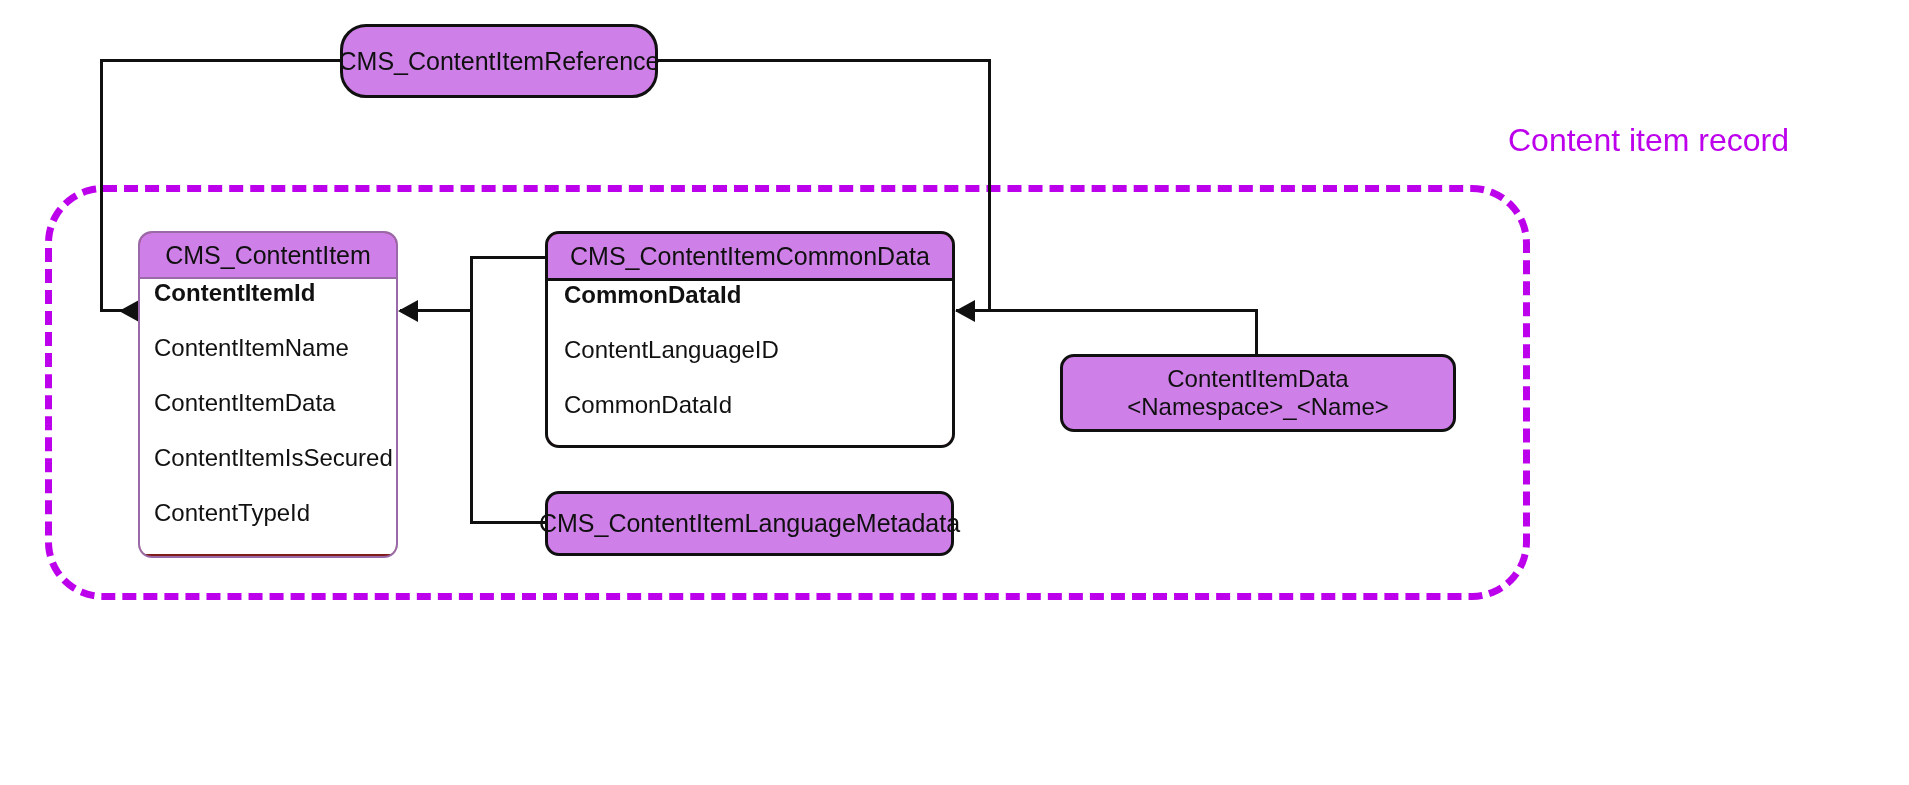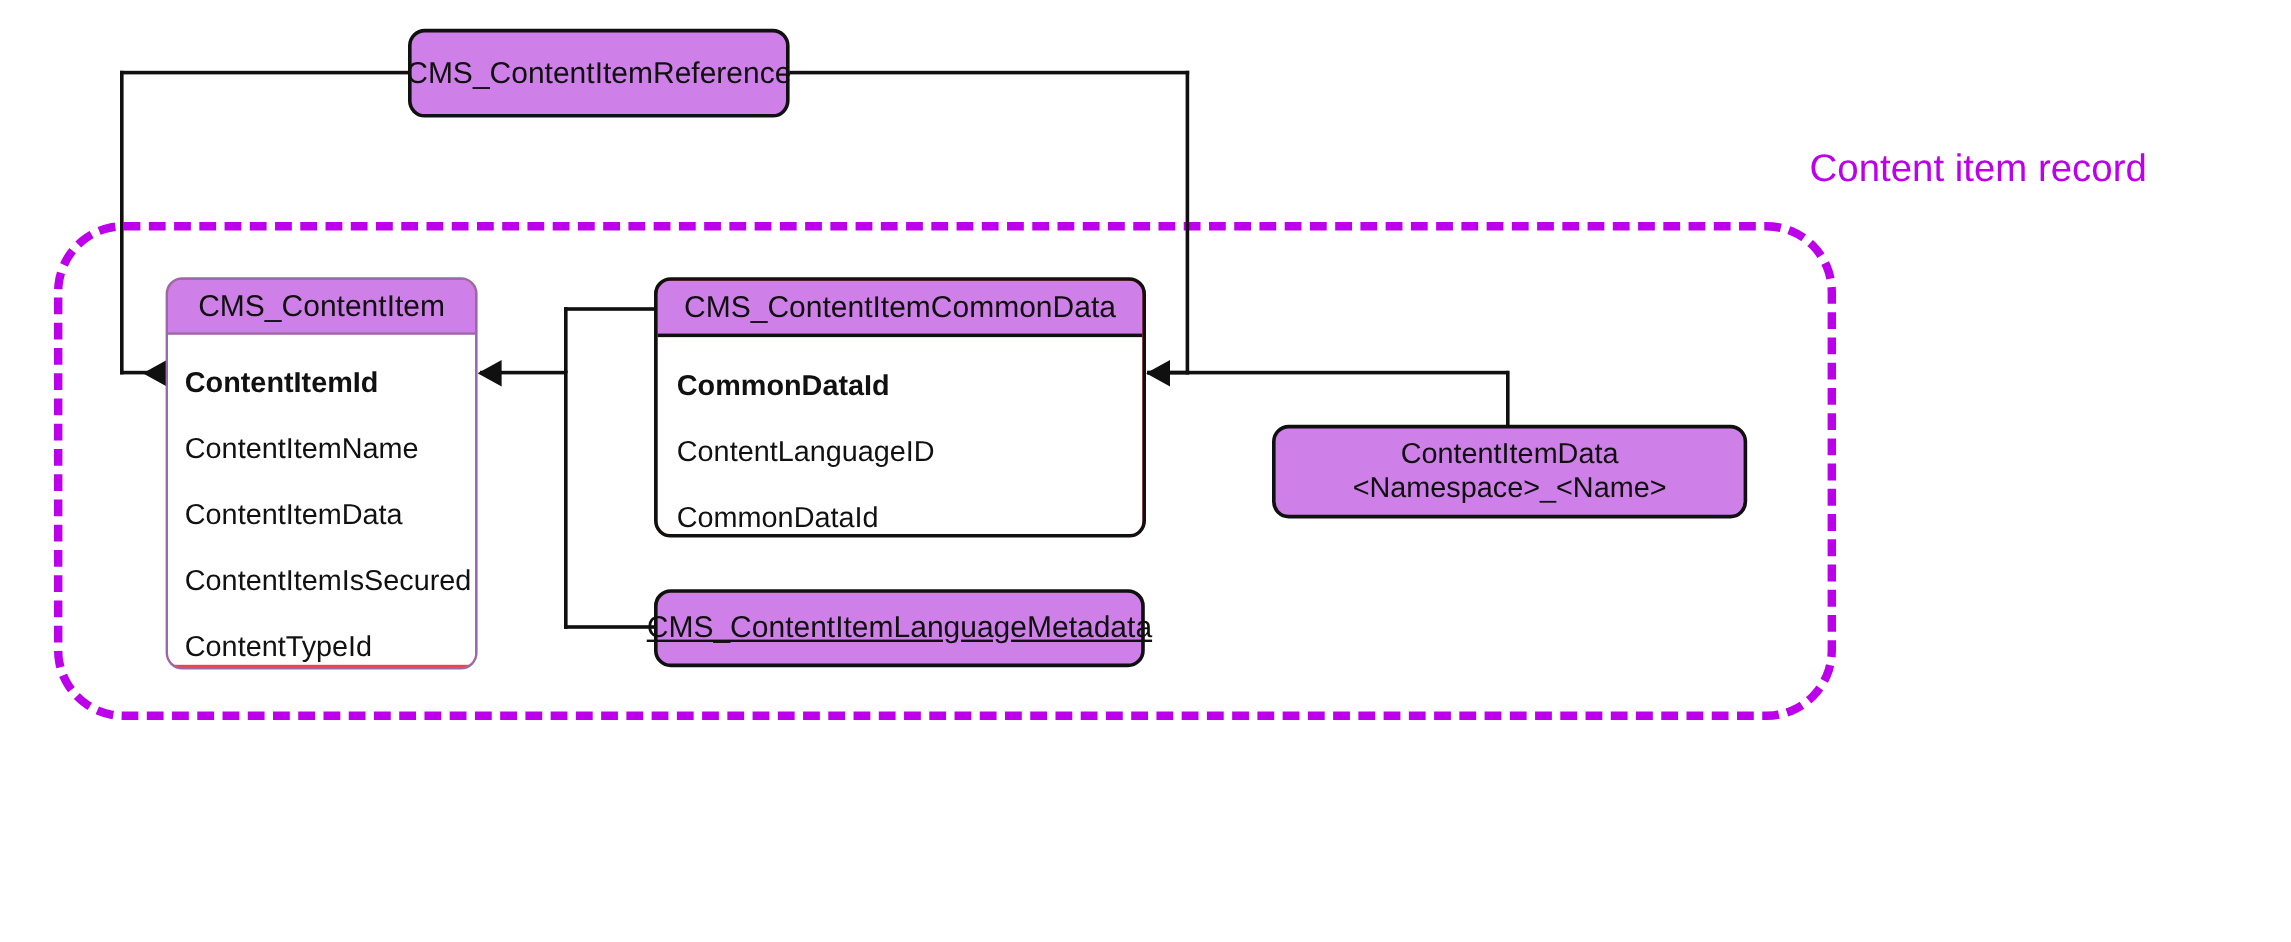--- a/index.html
+++ b/index.html
@@ -37,53 +37,53 @@
     align-items:center;
     justify-content:center;
     text-align:center;
     color:#101010;
     font-size:25px;
     line-height:1.15;
     z-index:6;
   }
   .node .l2{display:block;}
 
-  #node-reference{ left:340px; top:24px;  width:318px; height:74px; }
+  #node-reference{ left:340px; top:24px;  width:318px; height:74px;border-radius:26px; }
   #node-itemdata { left:1060px; top:354px; width:396px; height:78px; font-size:24px;}
-  #node-langmeta { left:545px; top:491px; width:409px; height:65px;text-decoration:underline; }
+  #node-langmeta { left:545px; top:491px; width:409px; height:65px; }
 
   
   .table-node{
     position:absolute;
     box-sizing:border-box;
     border-radius:14px;
     z-index:6;
     overflow:hidden;
-    background:#ef4444;
+    background:#7f1d1d;
   }
   .table-node .thead{
     background:#cf7fe8;
     text-align:center;
     color:#101010;
     font-size:25px;
     display:flex;
     align-items:center;
     justify-content:center;
     box-sizing:border-box;
   }
   .table-node .tbody{
     background:#ffffff;
     box-sizing:border-box;
   }
   .table-node .field{
     font-size:24px;
     color:#111111;
     padding-left:14px;
     display:flex;
-    align-items:flex-end;
+    align-items:flex-start;
     box-sizing:border-box;
   }
   .table-node .field.pk{font-weight:bold;}
 
   
   #tbl-contentitem{
     left:138px; top:231px; width:260px; height:327px;
     border:2px solid #9a6aa8;
   }
   #tbl-contentitem .thead{height:46px;border-bottom:2px solid #9a6aa8;}

